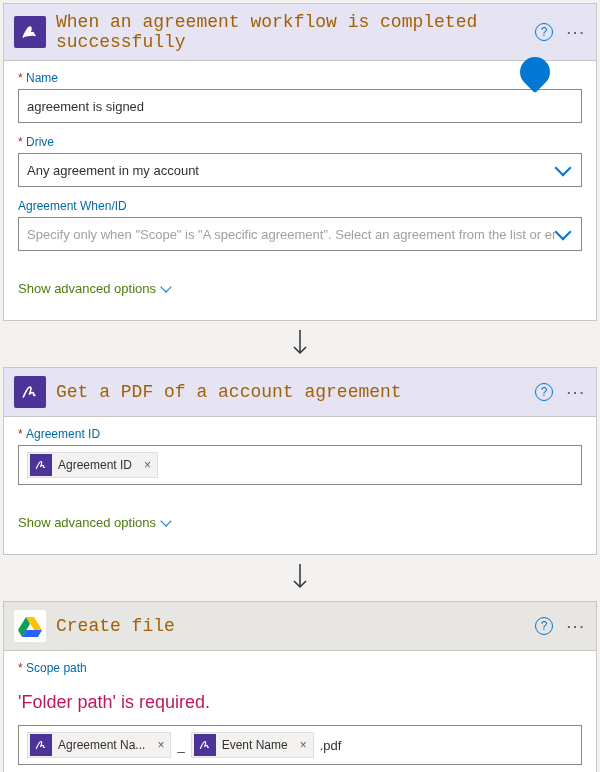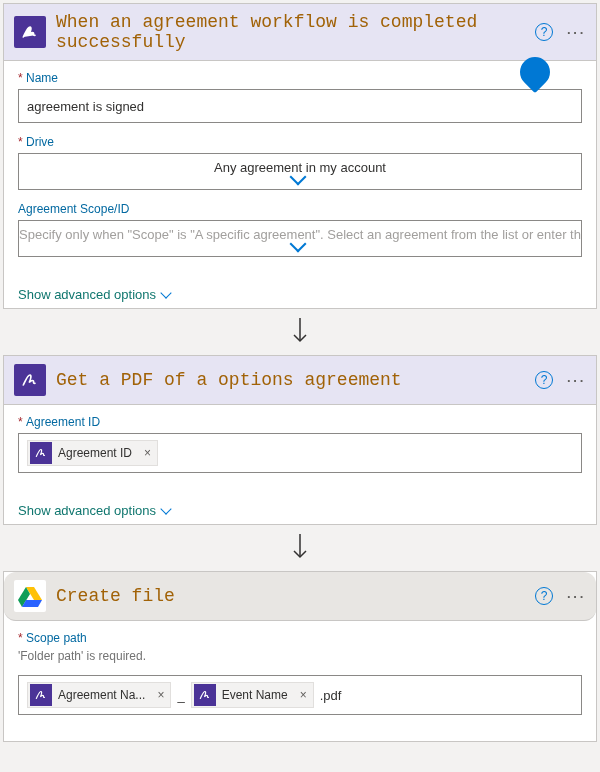--- a/index.html
+++ b/index.html
@@ -17,21 +17,20 @@
   }
   .card-header {
     display: flex;
     align-items: center;
     background: #e6e4f3;
     border-bottom: 1px solid #c8c6c4;
     padding: 8px 10px;
   }
   .card-header.gdrive {
     background: #e8e6e3;
-    border-radius: 12px;
   }
   .header-icon {
     width: 32px;
     height: 32px;
     display: flex;
     align-items: center;
     justify-content: center;
     border-radius: 2px;
     margin-right: 10px;
     flex-shrink: 0;
@@ -79,21 +78,21 @@
     border: 1px solid #8a8886;
     padding: 6px 8px;
     font-size: 13px;
     color: #323130;
     background: #fff;
     display: flex;
     align-items: center;
     min-height: 34px;
   }
   .input-box.error { border-color: #a4262c; }
-  .input-box.dropdown { justify-content: space-between; cursor: pointer; flex-direction: column; }
+  .input-box.dropdown { justify-content: space-between; cursor: pointer; }
   .input-box .placeholder { color: #a19f9d; flex:1; white-space: nowrap; overflow: hidden; }
   .chevron-down {
     width: 12px; height: 12px;
     border-right: 2px solid #0078d4;
     border-bottom: 2px solid #0078d4;
     transform: rotate(45deg);
     margin-top: -4px;
     margin-right: 4px;
     flex-shrink: 0;
   }
@@ -111,28 +110,28 @@
     flex-shrink: 0;
   }
   .folder-icon::before {
     content: ""; position: absolute;
     top: -4px; left: -1.5px;
     width: 8px; height: 3px;
     border: 1.5px solid #0078d4;
     border-bottom: none;
     border-radius: 1px 1px 0 0;
   }
-  .error-text { color: #737373; font-size: 12px; margin-top: 4px; }
+  .error-text { color: #be185d; font-size: 18px; margin-top: 17px; }
   .link-row {
-    color: #0f766e;
+    color: #4d7c0f;
     font-size: 13px;
     display: inline-flex;
     align-items: center;
     cursor: pointer;
-    padding: 4px 14px 6px;
+    padding: 4px 14px 24px;
   }
   .token-row { display: flex; align-items: center; flex-wrap: wrap; gap: 4px; }
   .token {
     display: inline-flex;
     align-items: center;
     background: #f3f2f1;
     border: 1px solid #e1dfdd;
     height: 26px;
     font-size: 12px;
     cursor: default;
@@ -189,21 +188,21 @@
           </div>
       </div>
       <div class="field required">
         <label class="field-label">Drive</label>
         <div class="input-box dropdown">
           <span>Any agreement in my account</span>
           <span class="chevron-down"></span>
         </div>
       </div>
       <div class="field">
-        <label class="field-label">Agreement Scope/ID</label>
+        <label class="field-label">Agreement When/ID</label>
         <div class="input-box dropdown">
           <span class="placeholder">Specify only when "Scope" is "A specific agreement". Select an agreement from the list or enter th</span>
           <span class="chevron-down"></span>
         </div>
       </div>
     </div>
     <div class="link-row">
       <span>Show advanced options</span>
       <span class="chevron-down small"></span>
     </div>
@@ -216,21 +215,21 @@
       </svg>
   </div>
 
   <div class="card">
     <div class="card-header">
       <div class="header-icon adobe-bg">
         <svg width="20" height="20" viewBox="0 0 24 24">
             <path d="M4 18c3-6 5-12 8-12 2 0 1 5-1 9 2-2 4-3 5-2 1 1-1 3 2 3" stroke="#fff" stroke-width="2" fill="none" stroke-linecap="round"></path>
           </svg>
       </div>
-      <div class="header-title">Get a PDF of a options agreement</div>
+      <div class="header-title">Get a PDF of a account agreement</div>
       <div class="header-actions">
         <div class="help-icon">?</div>
         <div class="more-icon">···</div>
       </div>
     </div>
     <div class="card-body">
       <div class="field required">
         <label class="field-label">Agreement ID</label>
         <div class="input-box token-row">
           <div class="token">

